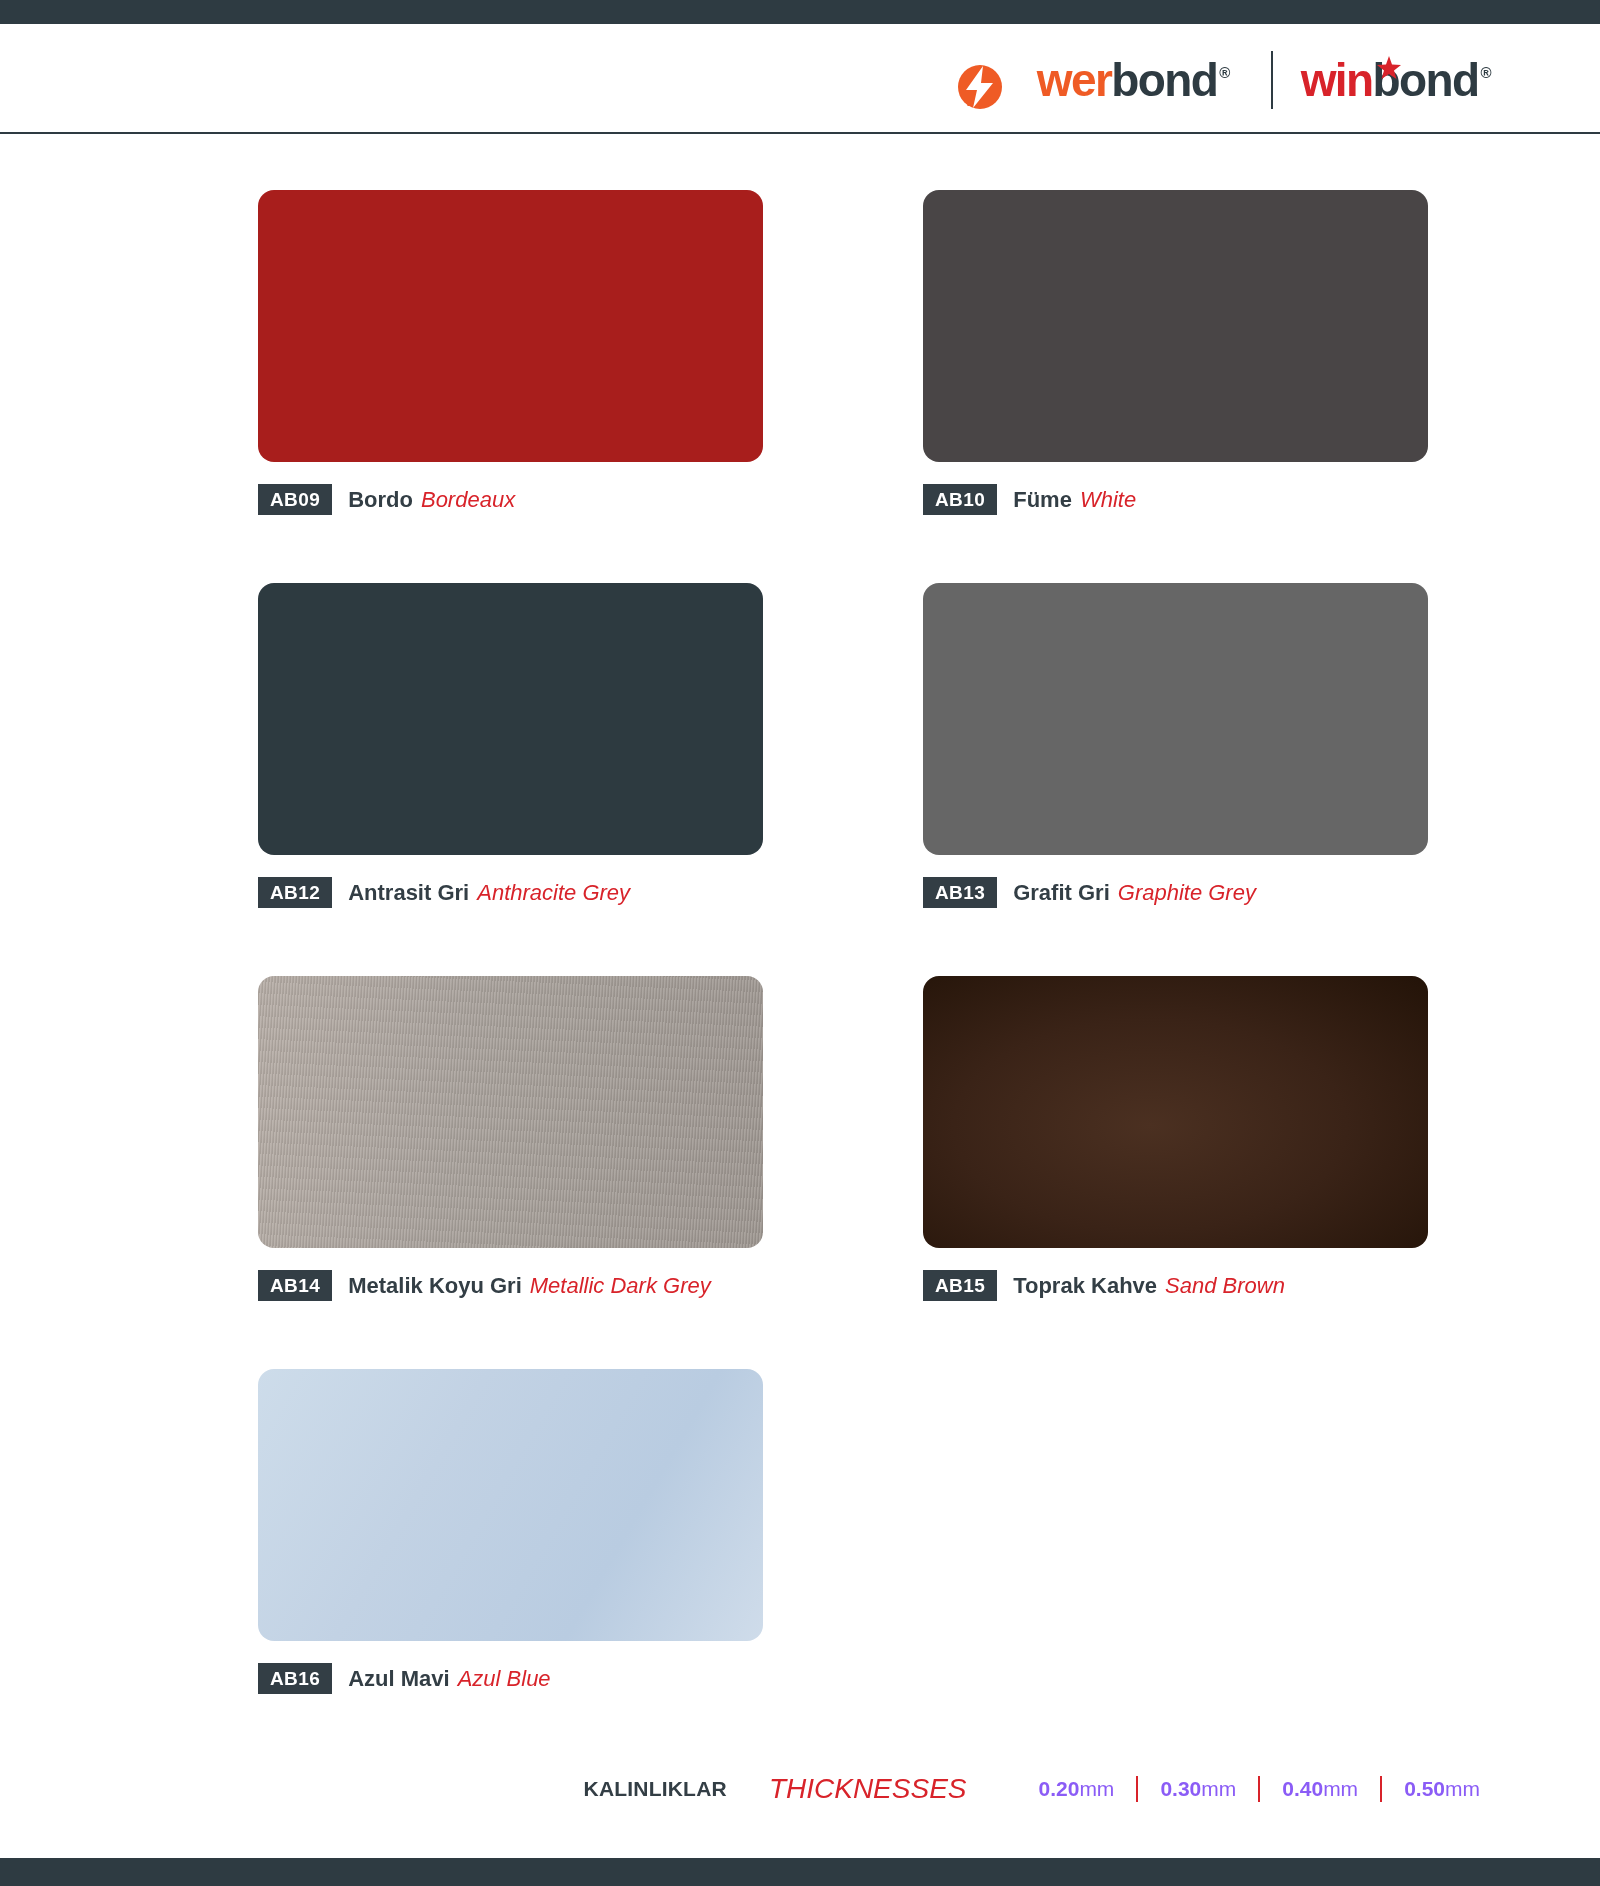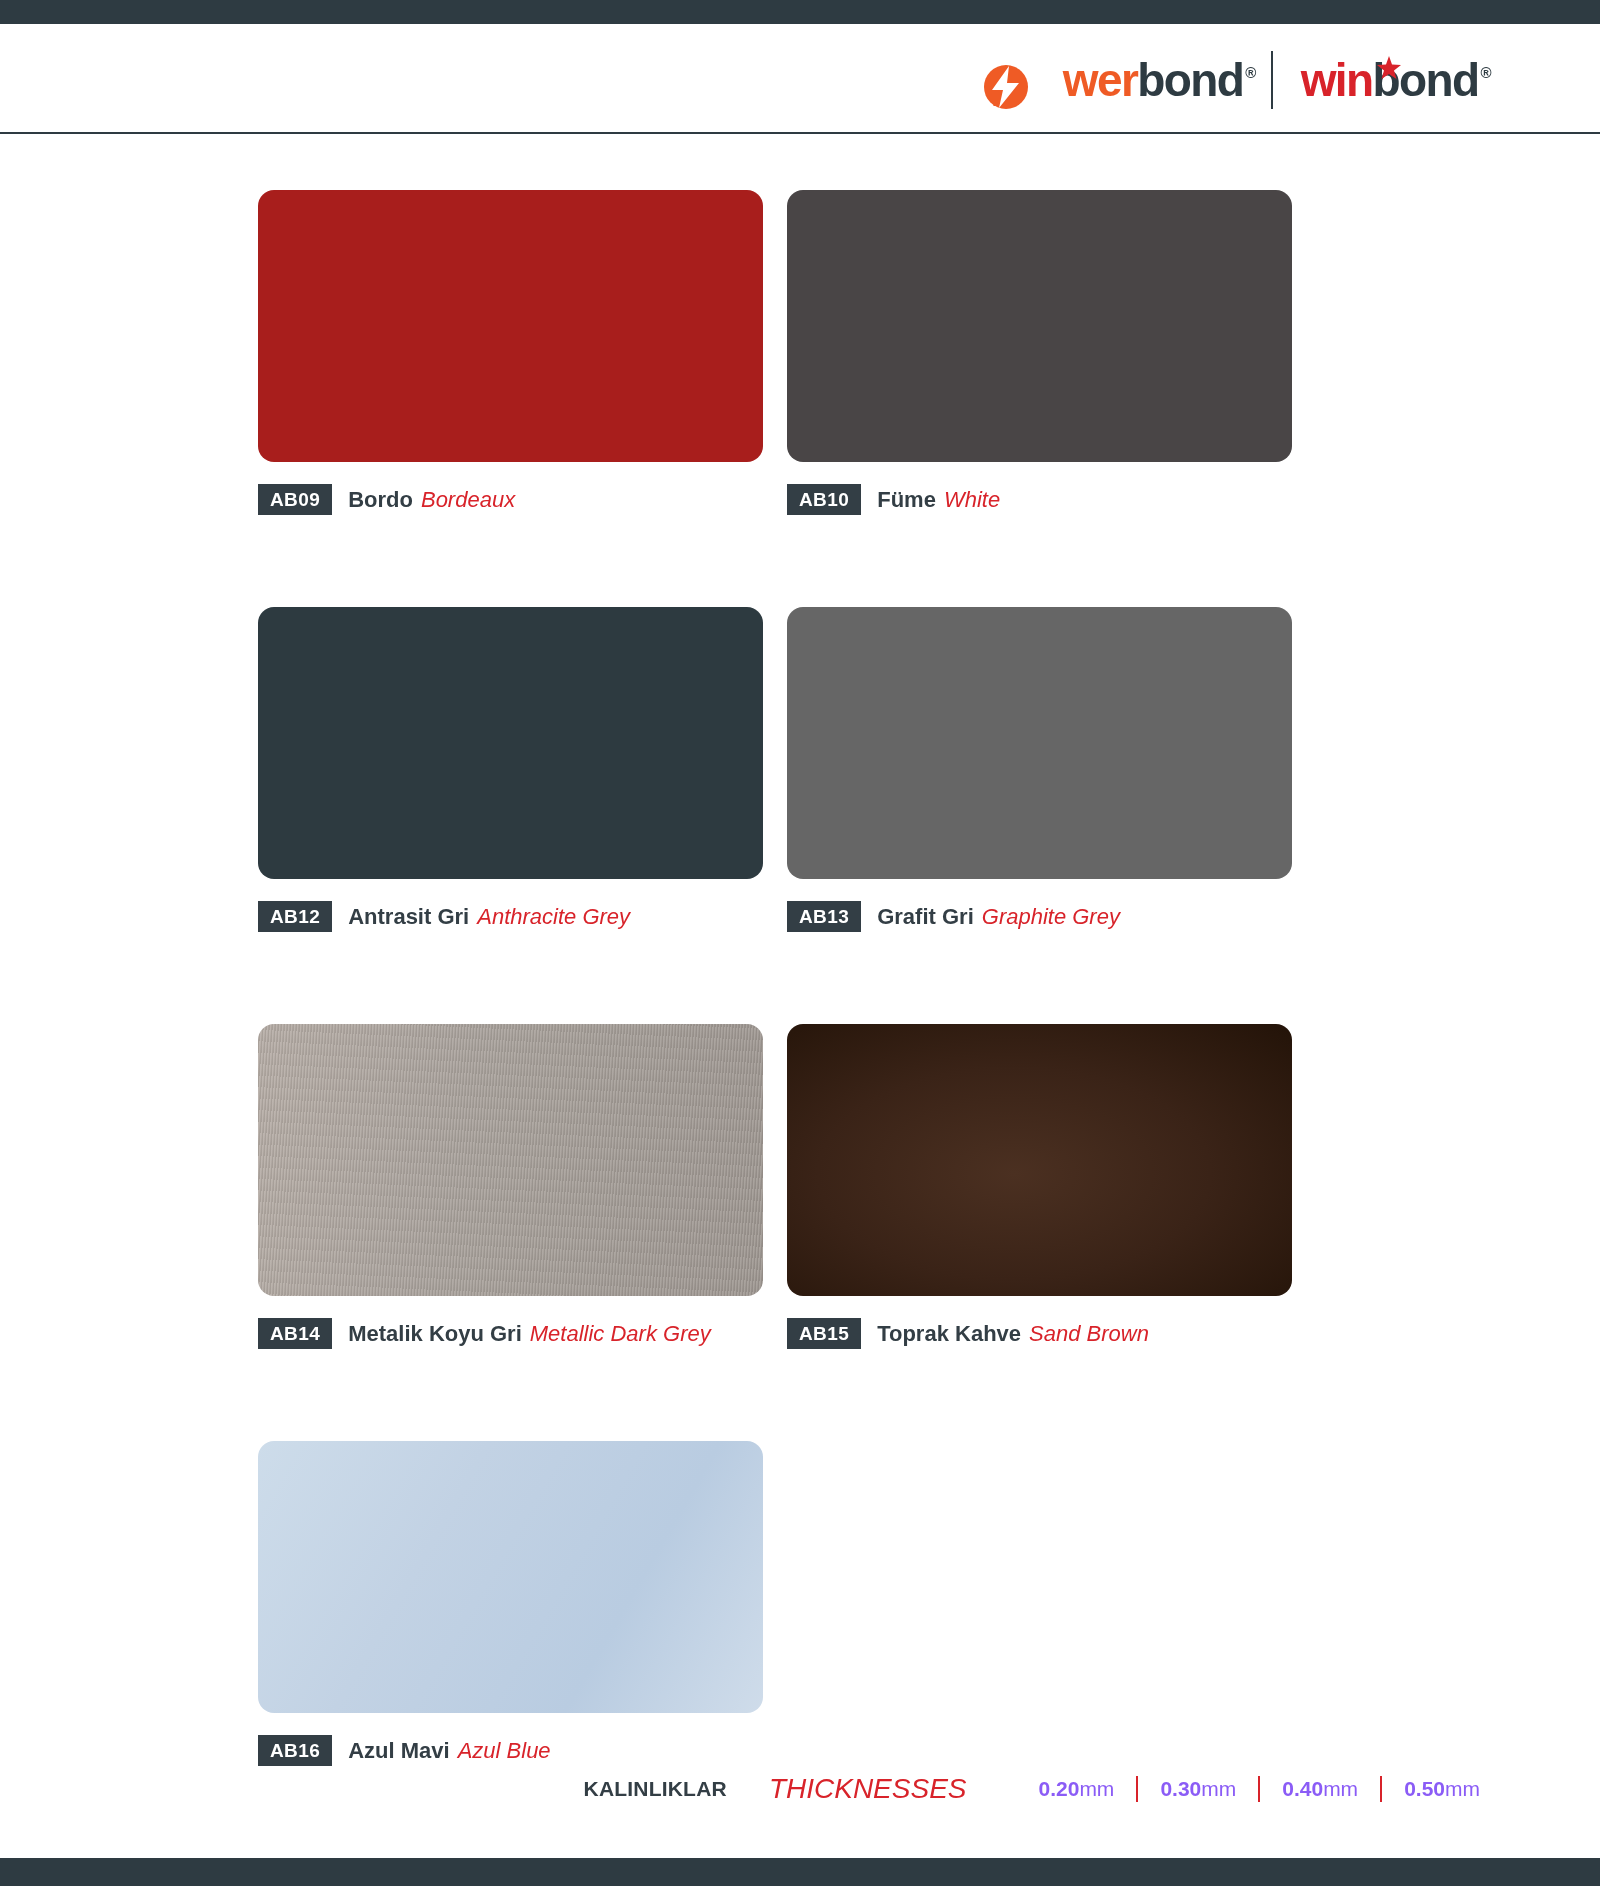--- a/index.html
+++ b/index.html
@@ -49,21 +49,21 @@
     align-items: center;
     height: 56px;
   }
   .logo-powerbond {
     display: flex;
     align-items: baseline;
     font-size: 46px;
     font-weight: bold;
     letter-spacing: -1.6px;
     line-height: 1;
-    padding-right: 16px;
+    padding-right: 42px;
     justify-content: center;
   }
   .pb-orange { color: #ef5b25; }
   .pb-dark   { color: #2e3b42; }
   .reg {
     font-size: 15px;
     font-weight: bold;
     vertical-align: super;
     position: relative;
     top: -18px;
@@ -111,21 +111,20 @@
     position: absolute;
     left: 0; top: 190px;
     width: 1600px;
   }
   .grid-inner {
     display: grid;
     grid-template-columns: 505px 505px;
     column-gap: 160px;
     row-gap: 0px;
     margin-left: 258px;
-    gap: 24px;
   }
   .swatch-cell {
     height: 393px;
   }
   .swatch {
     width: 505px;
     height: 272px;
     border-radius: 16px;
     position: relative;
     overflow: hidden;

